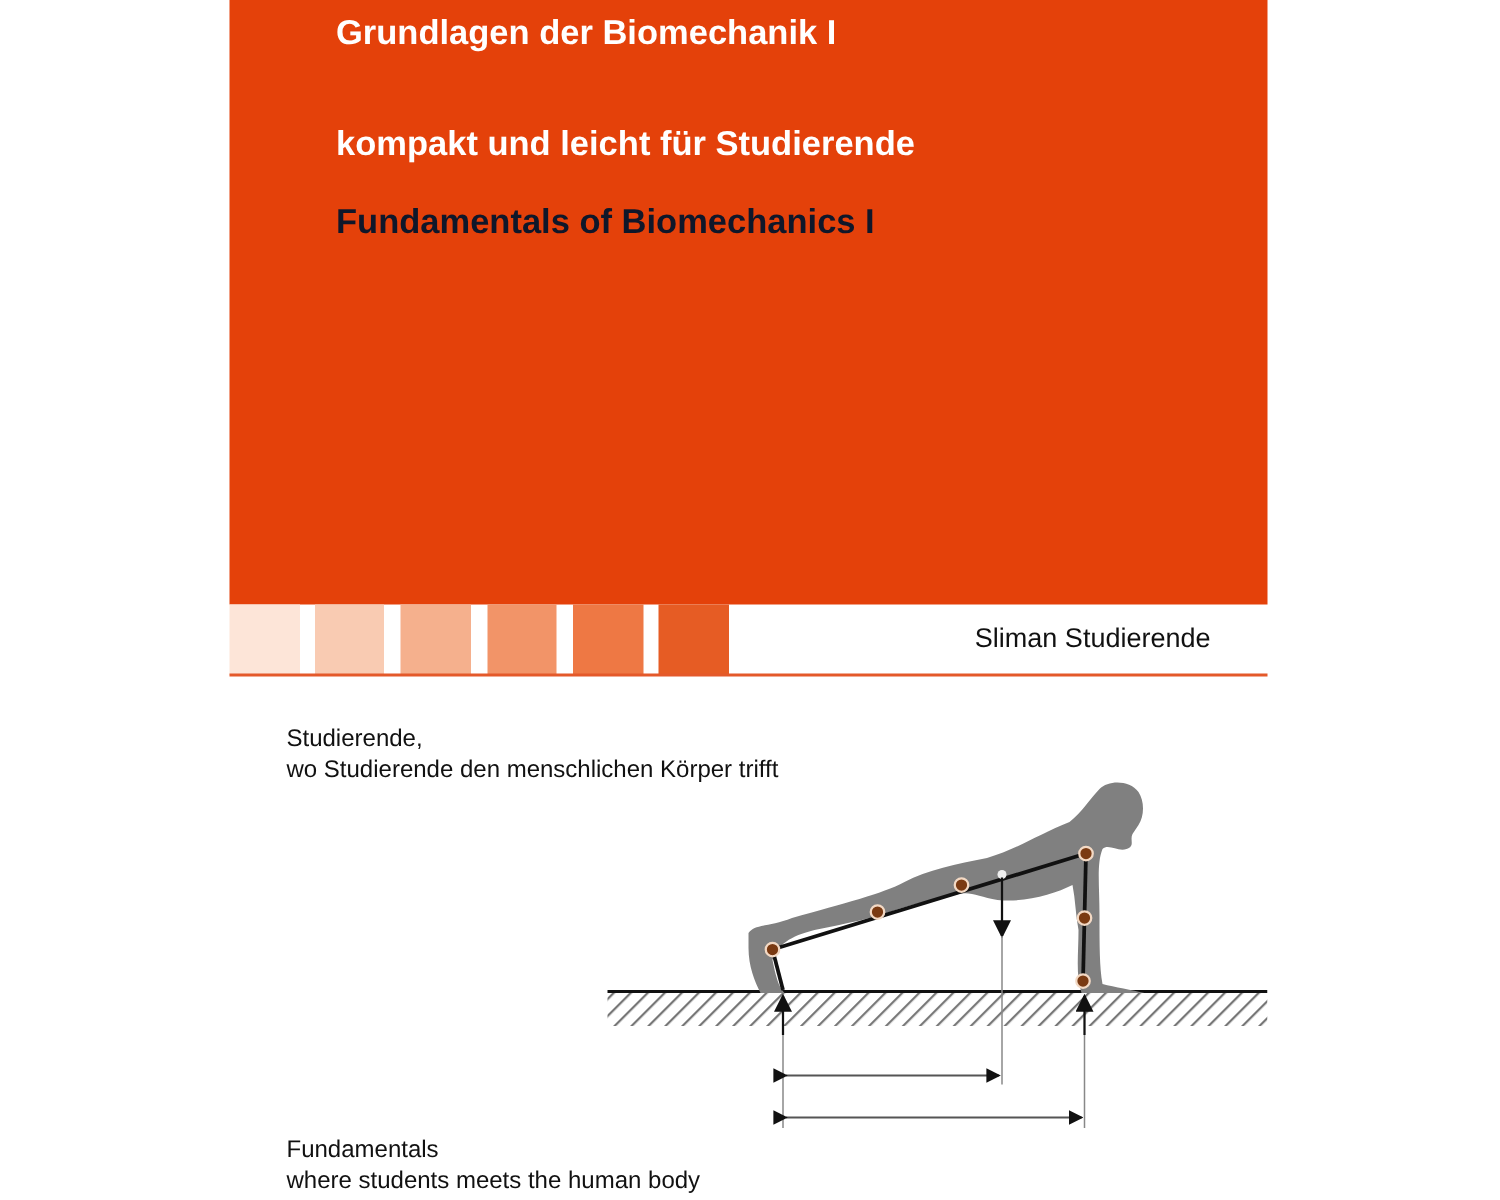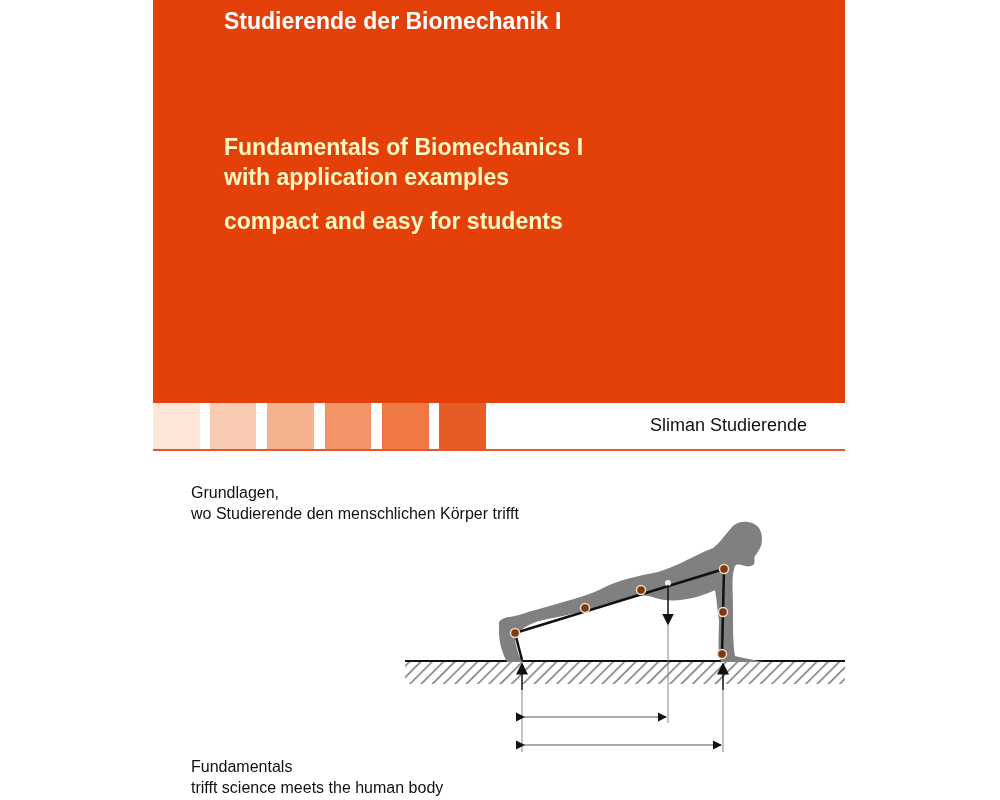--- a/index.html
+++ b/index.html
@@ -1,55 +1,54 @@
 <!DOCTYPE html>
 <html><head>
 <meta charset="utf-8">
 <style>
   html, body { margin:0; padding:0; background:#ffffff; }
   body { width:1000px; height:800px; position:relative; overflow:hidden; font-family:"Liberation Sans", sans-serif; }
   .cover { position:absolute; left:153px; top:0; width:692px; height:800px; background:#ffffff; }
   .orange-block { position:absolute; left:0; top:0; width:692px; height:403px; background:#e4410a; }
   .title-line { position:absolute; left:71px; font-weight:bold; font-size:23px; line-height:26px; white-space:nowrap; }
   .white { color:#ffffff; }
-  .peach { color:#fef9c3; }
+  .peach { color:#0f172a; }
   .swatches { position:absolute; left:0; top:403px; width:692px; height:47px; }
   .swatch { position:absolute; top:0; height:47px; }
   .rule { position:absolute; left:0; top:449px; width:692px; height:2px; background:#e4592a; }
   .author { position:absolute; right:38px; top:415px; font-size:18px; color:#111; }
   .tagline { position:absolute; left:38px; font-size:16px; line-height:21px; color:#111; white-space:nowrap; }
   svg.figure { position:absolute; left:250px; top:520px; }
 </style>
 </head>
 <body>
 
 <div class="cover">
   <div class="orange-block">
-    <div class="title-line white" style="top:8px;">Studierende der Biomechanik I</div>
+    <div class="title-line white" style="top:8px;">Grundlagen der Biomechanik I</div>
+    <div class="title-line white" style="top:82px;">kompakt und leicht für Studierende</div>
     <div class="title-line peach" style="top:134px;">Fundamentals of Biomechanics I</div>
-    <div class="title-line peach" style="top:164px;">with application examples</div>
-    <div class="title-line peach" style="top:208px;">compact and easy for students</div>
   </div>
 
   <div class="swatches">
     <div class="swatch" style="left:0;width:47px;background:#fde5d8;"></div>
     <div class="swatch" style="left:57px;width:46px;background:#f9cbb2;"></div>
     <div class="swatch" style="left:114px;width:47px;background:#f5b08d;"></div>
     <div class="swatch" style="left:172px;width:46px;background:#f29468;"></div>
     <div class="swatch" style="left:229px;width:47px;background:#ee7844;"></div>
     <div class="swatch" style="left:286px;width:47px;background:#e65c24;"></div>
   </div>
   <div class="author">Sliman Studierende</div>
   <div class="rule"></div>
 
-  <div class="tagline" style="top:482px;">Grundlagen,</div>
+  <div class="tagline" style="top:482px;">Studierende,</div>
   <div class="tagline" style="top:503px;">wo Studierende den menschlichen Körper trifft</div>
 
   <div class="tagline" style="top:756px;">Fundamentals</div>
-  <div class="tagline" style="top:777px;">trifft science meets the human body</div>
+  <div class="tagline" style="top:777px;">where students meets the human body</div>
 
   <svg class="figure" width="442" height="240" viewBox="0 0 442 240">
     <defs>
       <pattern id="hatch" width="8" height="8" patternUnits="userSpaceOnUse" patternTransform="rotate(45)">
         <rect width="8" height="8" fill="#ffffff"></rect>
         <line x1="0" y1="0" x2="0" y2="8" stroke="#777" stroke-width="3"></line>
       </pattern>
       <marker id="arrowhead" markerWidth="8" markerHeight="8" refX="7" refY="4" orient="auto">
         <path d="M0,0 L8,4 L0,8 z" fill="#111"></path>
       </marker>

